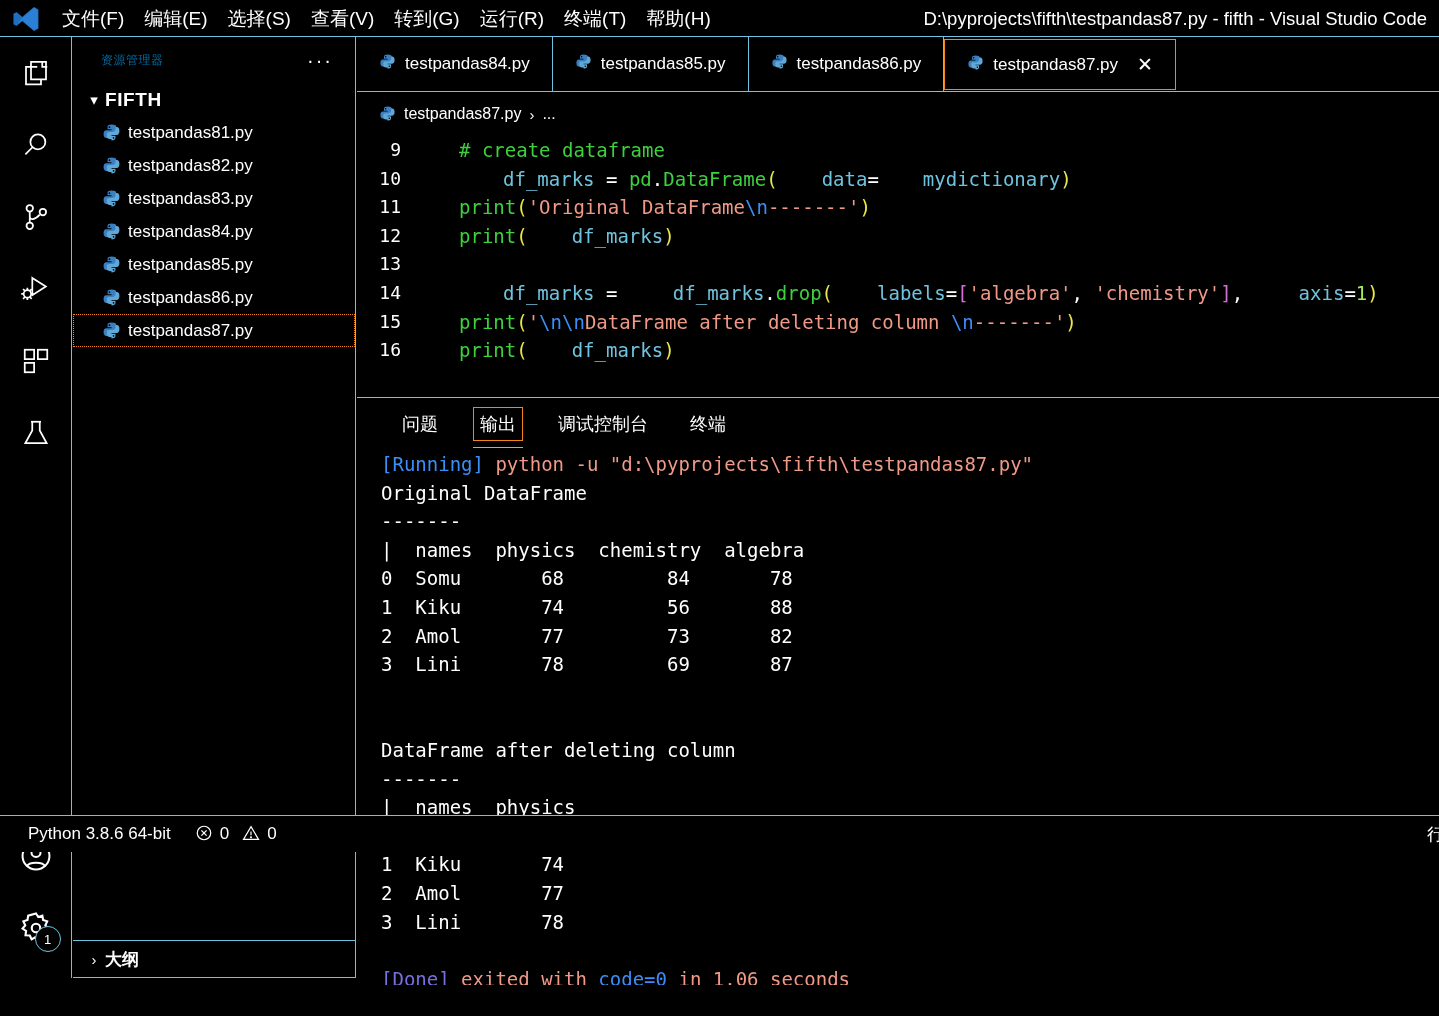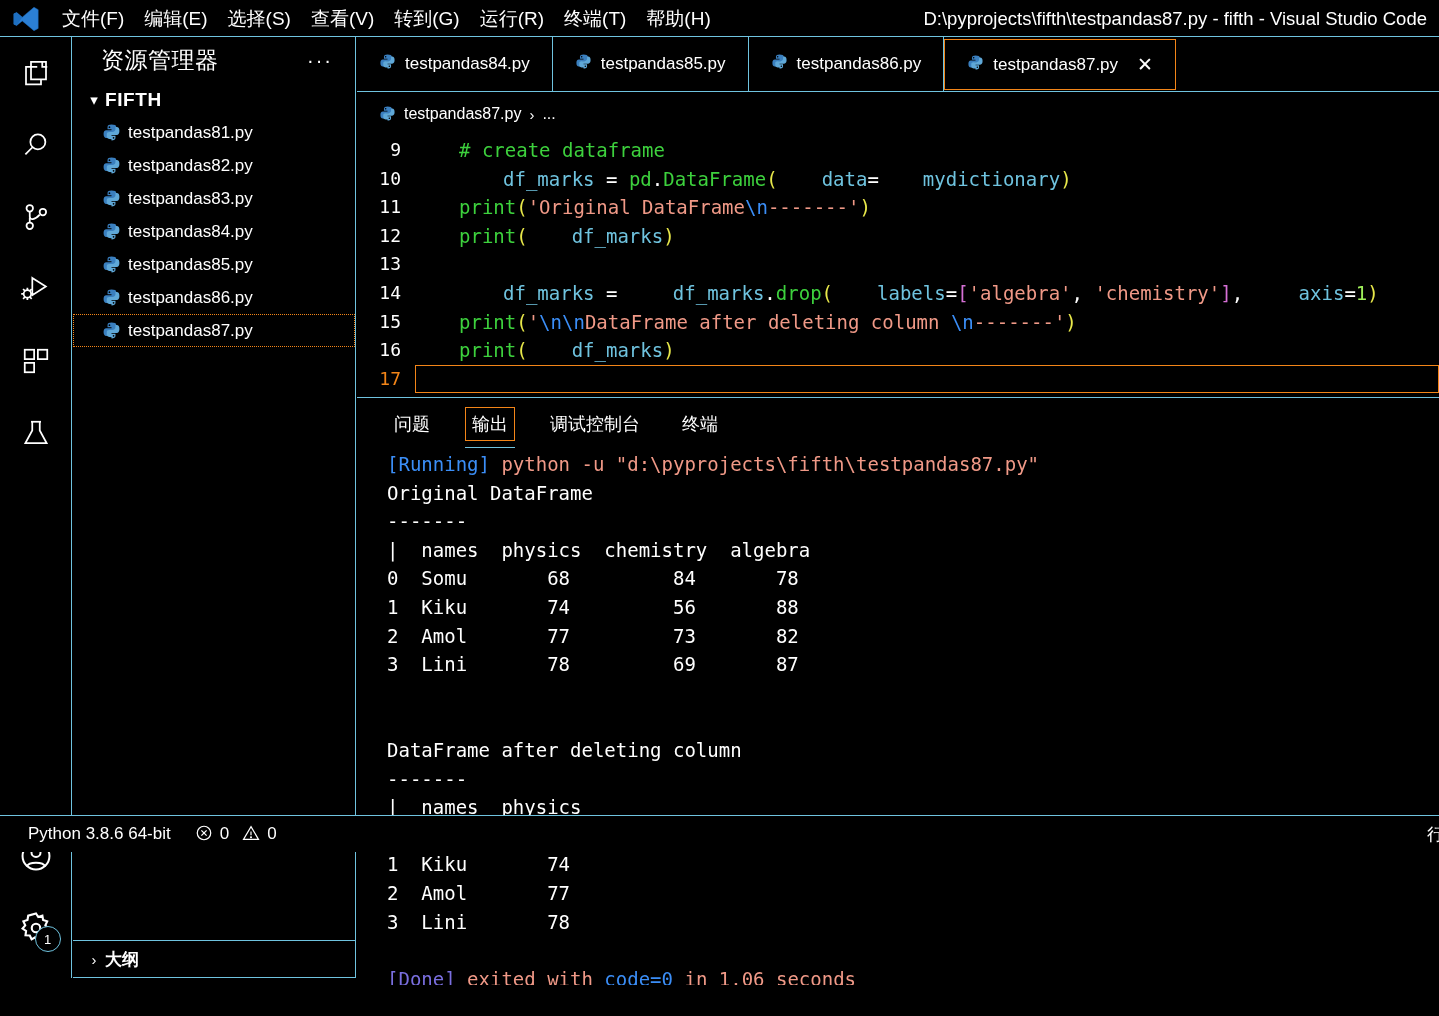--- a/index.html
+++ b/index.html
@@ -49,21 +49,21 @@
   
   .sidebar {
     position: absolute; top: 37px; left: 73px; width: 283px; height: 941px;
     background: #000; border-right: 1px solid #6fc3df;
     display: flex; flex-direction: column;
   }
   .sidebar-header {
     height: 46px; display: flex; align-items: center; justify-content: space-between;
     padding: 0 22px 0 28px;
   }
-  .sidebar-title { color: #ffffff; font-size: 23px; letter-spacing: .5px; }
+  .sidebar-title { color: #0369a1; font-size: 12px; letter-spacing: .5px; }
   .sidebar-more { color: #fff; font-size: 20px; letter-spacing: 2px; cursor: pointer; line-height: 10px; }
   .tree-root {
     display: flex; align-items: center; height: 33px; padding-left: 10px; cursor: pointer;
   }
   .chev {
     width: 22px; display: flex; align-items: center; justify-content: center;
     color: #fff; font-size: 15px;
   }
   .tree-root-label { color: #fff; font-size: 19px; font-weight: bold; letter-spacing: .6px; }
   .file-row {
@@ -124,34 +124,34 @@
   .c-esc     { color: #3b8ef7; }
   .c-paren   { color: #e8e84a; }
   .c-brack   { color: #d670d6; }
   .c-num     { color: #9fef5a; }
   .c-op      { color: #ffffff; }
 
   .editor-bottom-border { height: 1px; background: #6fc3df; }
 
   
   .panel { position: relative; }
-  .panel-tabs { display: flex; align-items: center; height: 52px; padding-left: 30px; gap: 28px; }
+  .panel-tabs { display: flex; align-items: center; height: 52px; padding-left: 38px; gap: 28px; }
   .panel-tab {
     color: #fff; font-size: 18px; padding: 4px 6px; cursor: pointer;
     border: 1px solid transparent; position: relative;
   }
   .panel-tab.active { border: 1px solid #f38518; }
   .panel-tab.active::after {
     content: ""; position: absolute; left: -1px; right: -1px; bottom: -8px;
     height: 1px; background: #6fc3df;
   }
   .output {
     font-family: "DejaVu Sans Mono", "Liberation Mono", monospace;
     font-size: 19px; line-height: 28.6px; color: #fff;
-    padding-left: 30px; white-space: pre; overflow: hidden; height: 535px;
+    padding-left: 24px; white-space: pre; overflow: hidden; height: 535px;
   }
   .o-blue   { color: #3b8ef7; }
   .o-orange { color: #f09987; }
   .o-purple { color: #7a6fe0; }
 
   
   .statusbar {
     position: absolute; bottom: 0; left: 0; width: 1439px; height: 37px;
     background: #000; border-top: 1px solid #6fc3df;
     display: flex; align-items: center; color: #fff; font-size: 17px;
@@ -386,21 +386,20 @@
 
     <div class="code-wrap" id="code-wrap">
         <div class="code-line"><span class="ln">9</span><span class="code-txt"><span class="c-comment"># create dataframe</span></span></div>
         <div class="code-line"><span class="ln">10</span><span class="code-txt"><span class="c-var">df_marks</span><span class="c-op"> </span><span class="c-op">=</span><span class="c-op"> </span><span class="c-fn">pd</span><span class="c-op">.</span><span class="c-fn">DataFrame</span><span class="c-paren">(</span><span class="c-var">data</span><span class="c-op">=</span><span class="c-var">mydictionary</span><span class="c-paren">)</span></span></div>
         <div class="code-line"><span class="ln">11</span><span class="code-txt"><span class="c-fn">print</span><span class="c-paren">(</span><span class="c-str">'Original DataFrame</span><span class="c-esc">\n</span><span class="c-str">-------'</span><span class="c-paren">)</span></span></div>
         <div class="code-line"><span class="ln">12</span><span class="code-txt"><span class="c-fn">print</span><span class="c-paren">(</span><span class="c-var">df_marks</span><span class="c-paren">)</span></span></div>
         <div class="code-line"><span class="ln">13</span></div>
         <div class="code-line"><span class="ln">14</span><span class="code-txt"><span class="c-var">df_marks</span><span class="c-op"> = </span><span class="c-var">df_marks</span><span class="c-op">.</span><span class="c-fn">drop</span><span class="c-paren">(</span><span class="c-var">labels</span><span class="c-op">=</span><span class="c-brack">[</span><span class="c-str">'algebra'</span><span class="c-op">, </span><span class="c-str">'chemistry'</span><span class="c-brack">]</span><span class="c-op">, </span><span class="c-var">axis</span><span class="c-op">=</span><span class="c-num">1</span><span class="c-paren">)</span></span></div>
         <div class="code-line"><span class="ln">15</span><span class="code-txt"><span class="c-fn">print</span><span class="c-paren">(</span><span class="c-str">'</span><span class="c-esc">\n\n</span><span class="c-str">DataFrame after deleting column </span><span class="c-esc">\n</span><span class="c-str">-------'</span><span class="c-paren">)</span></span></div>
         <div class="code-line"><span class="ln">16</span><span class="code-txt"><span class="c-fn">print</span><span class="c-paren">(</span><span class="c-var">df_marks</span><span class="c-paren">)</span></span></div>
-        <div class="code-line current"><span class="ln cur">17</span><span class="code-txt"><span class="c-op"></span></span></div>
       </div>
     <div class="editor-bottom-border"></div>
 
     <div class="panel">
       <div class="panel-tabs">
         <div class="panel-tab">问题</div>
         <div class="panel-tab active">输出</div>
         <div class="panel-tab">调试控制台</div>
         <div class="panel-tab">终端</div>
       </div>

